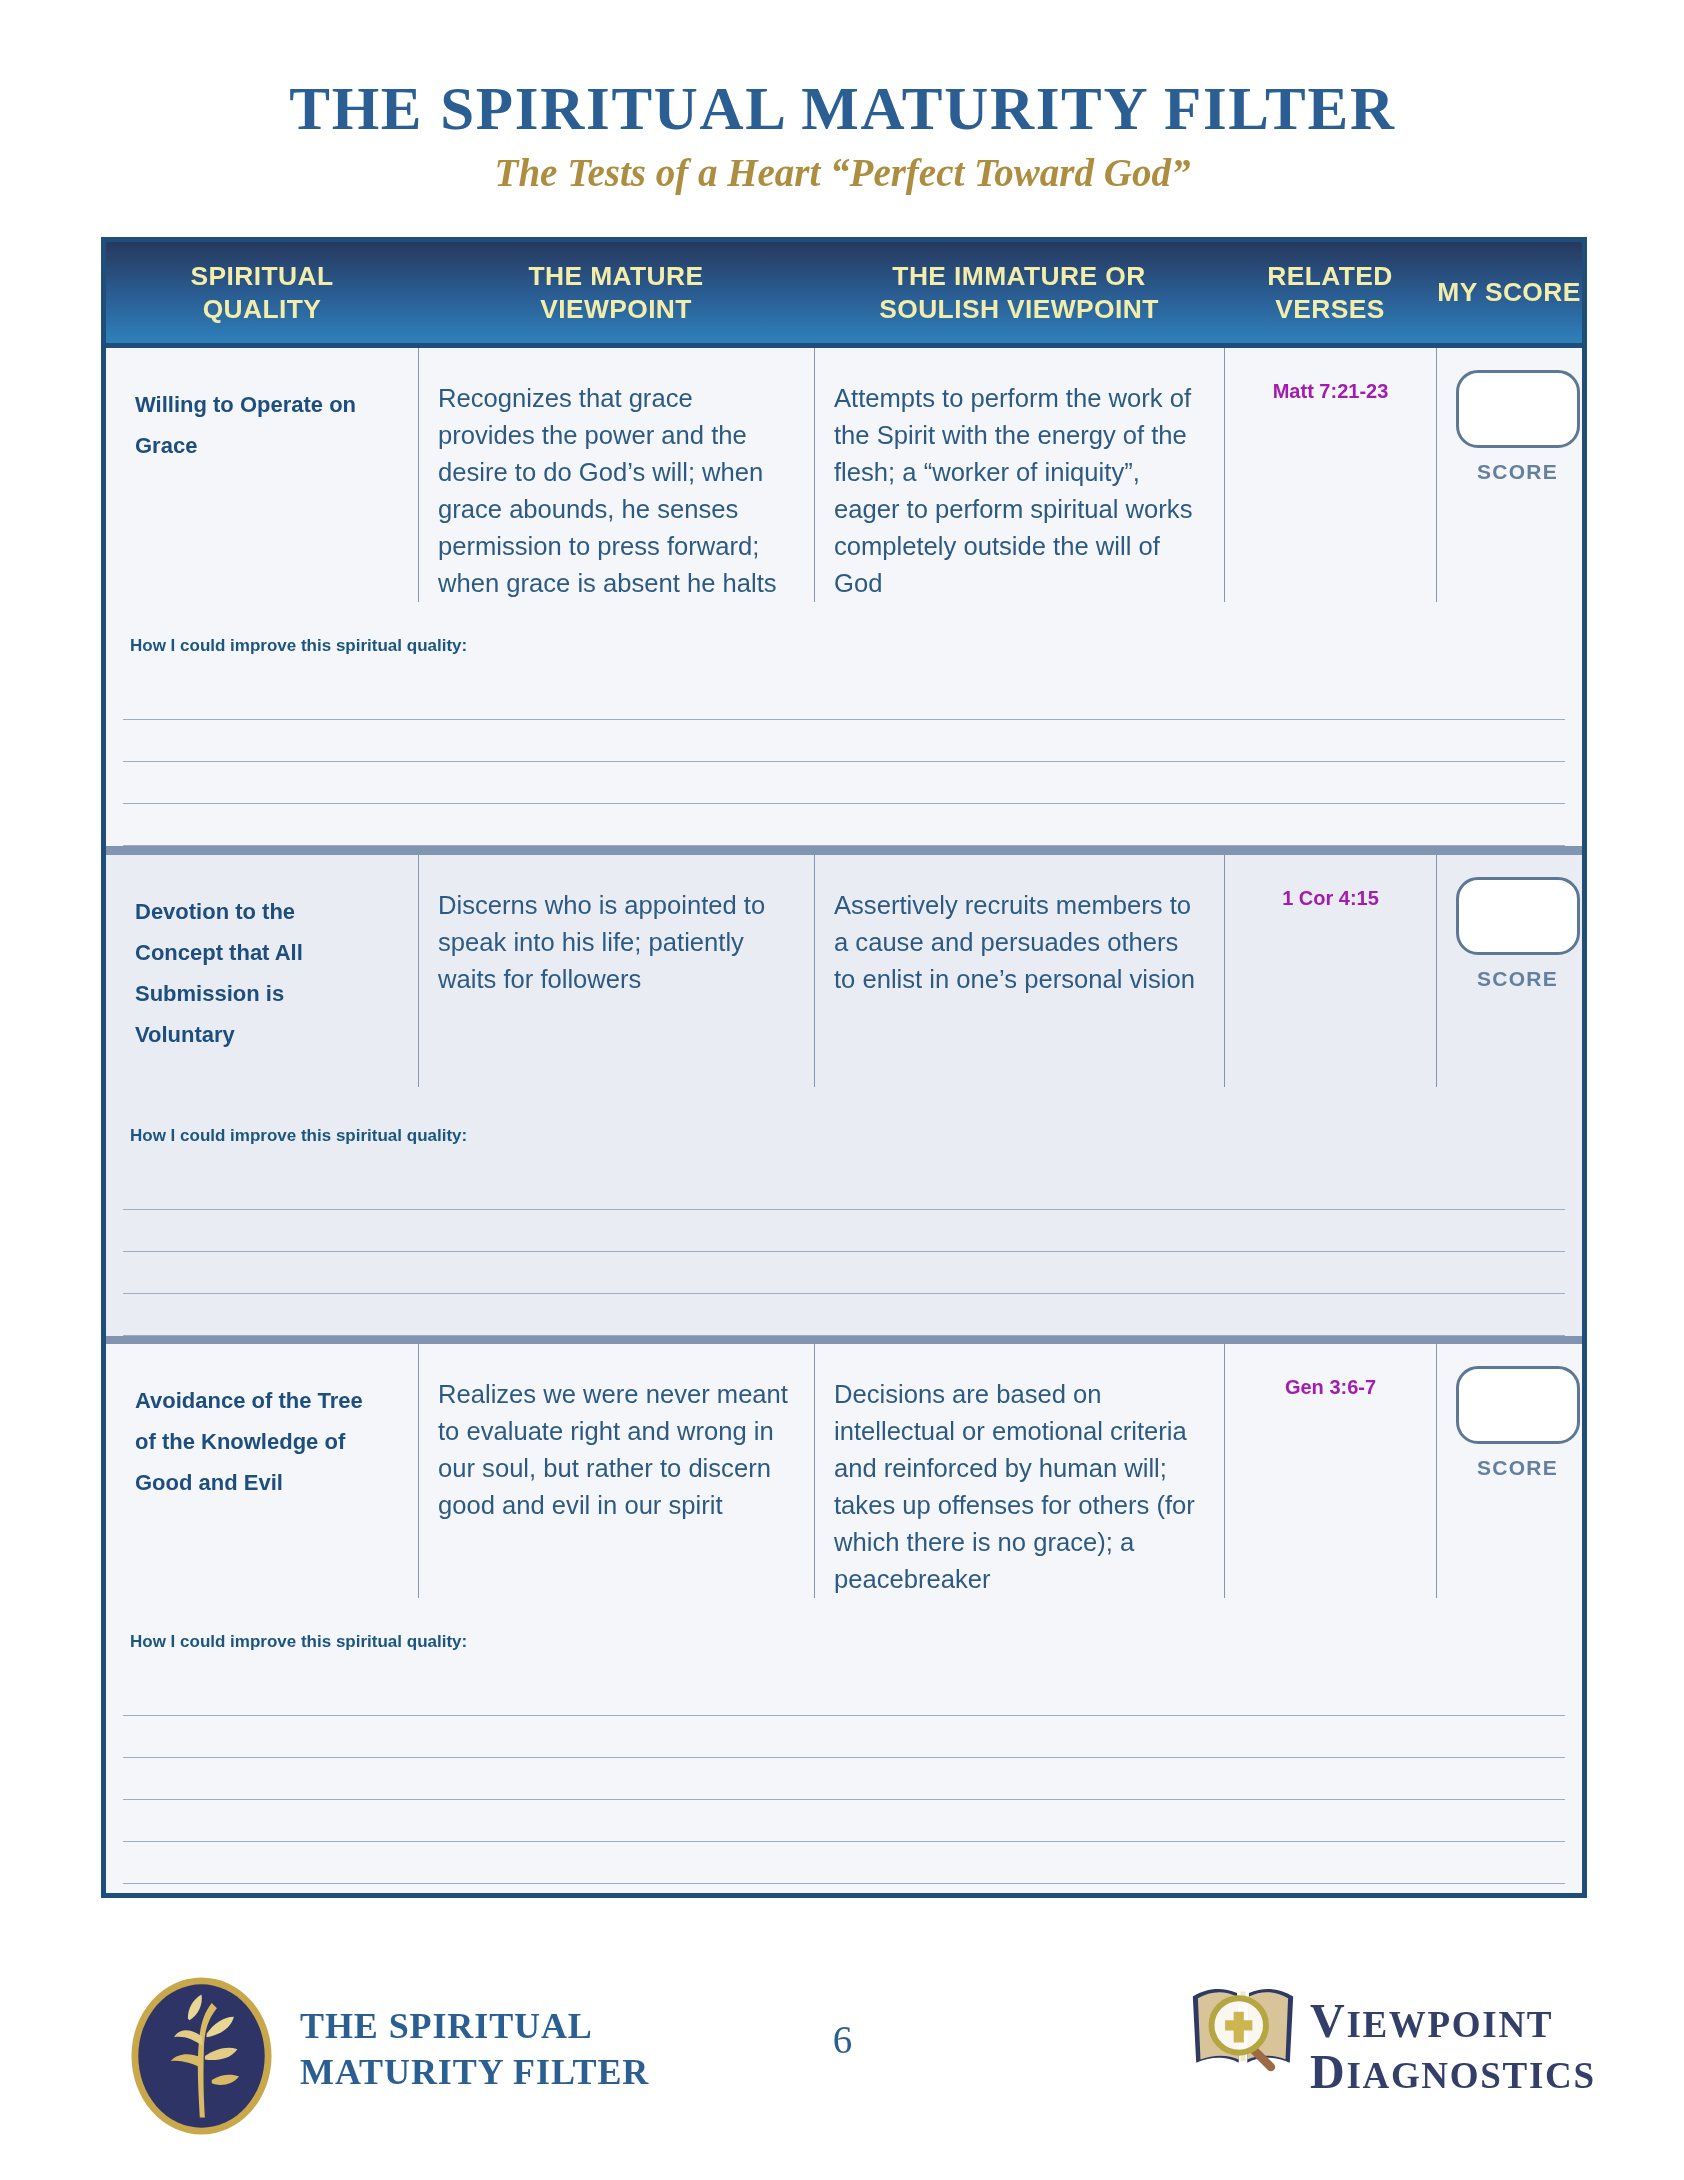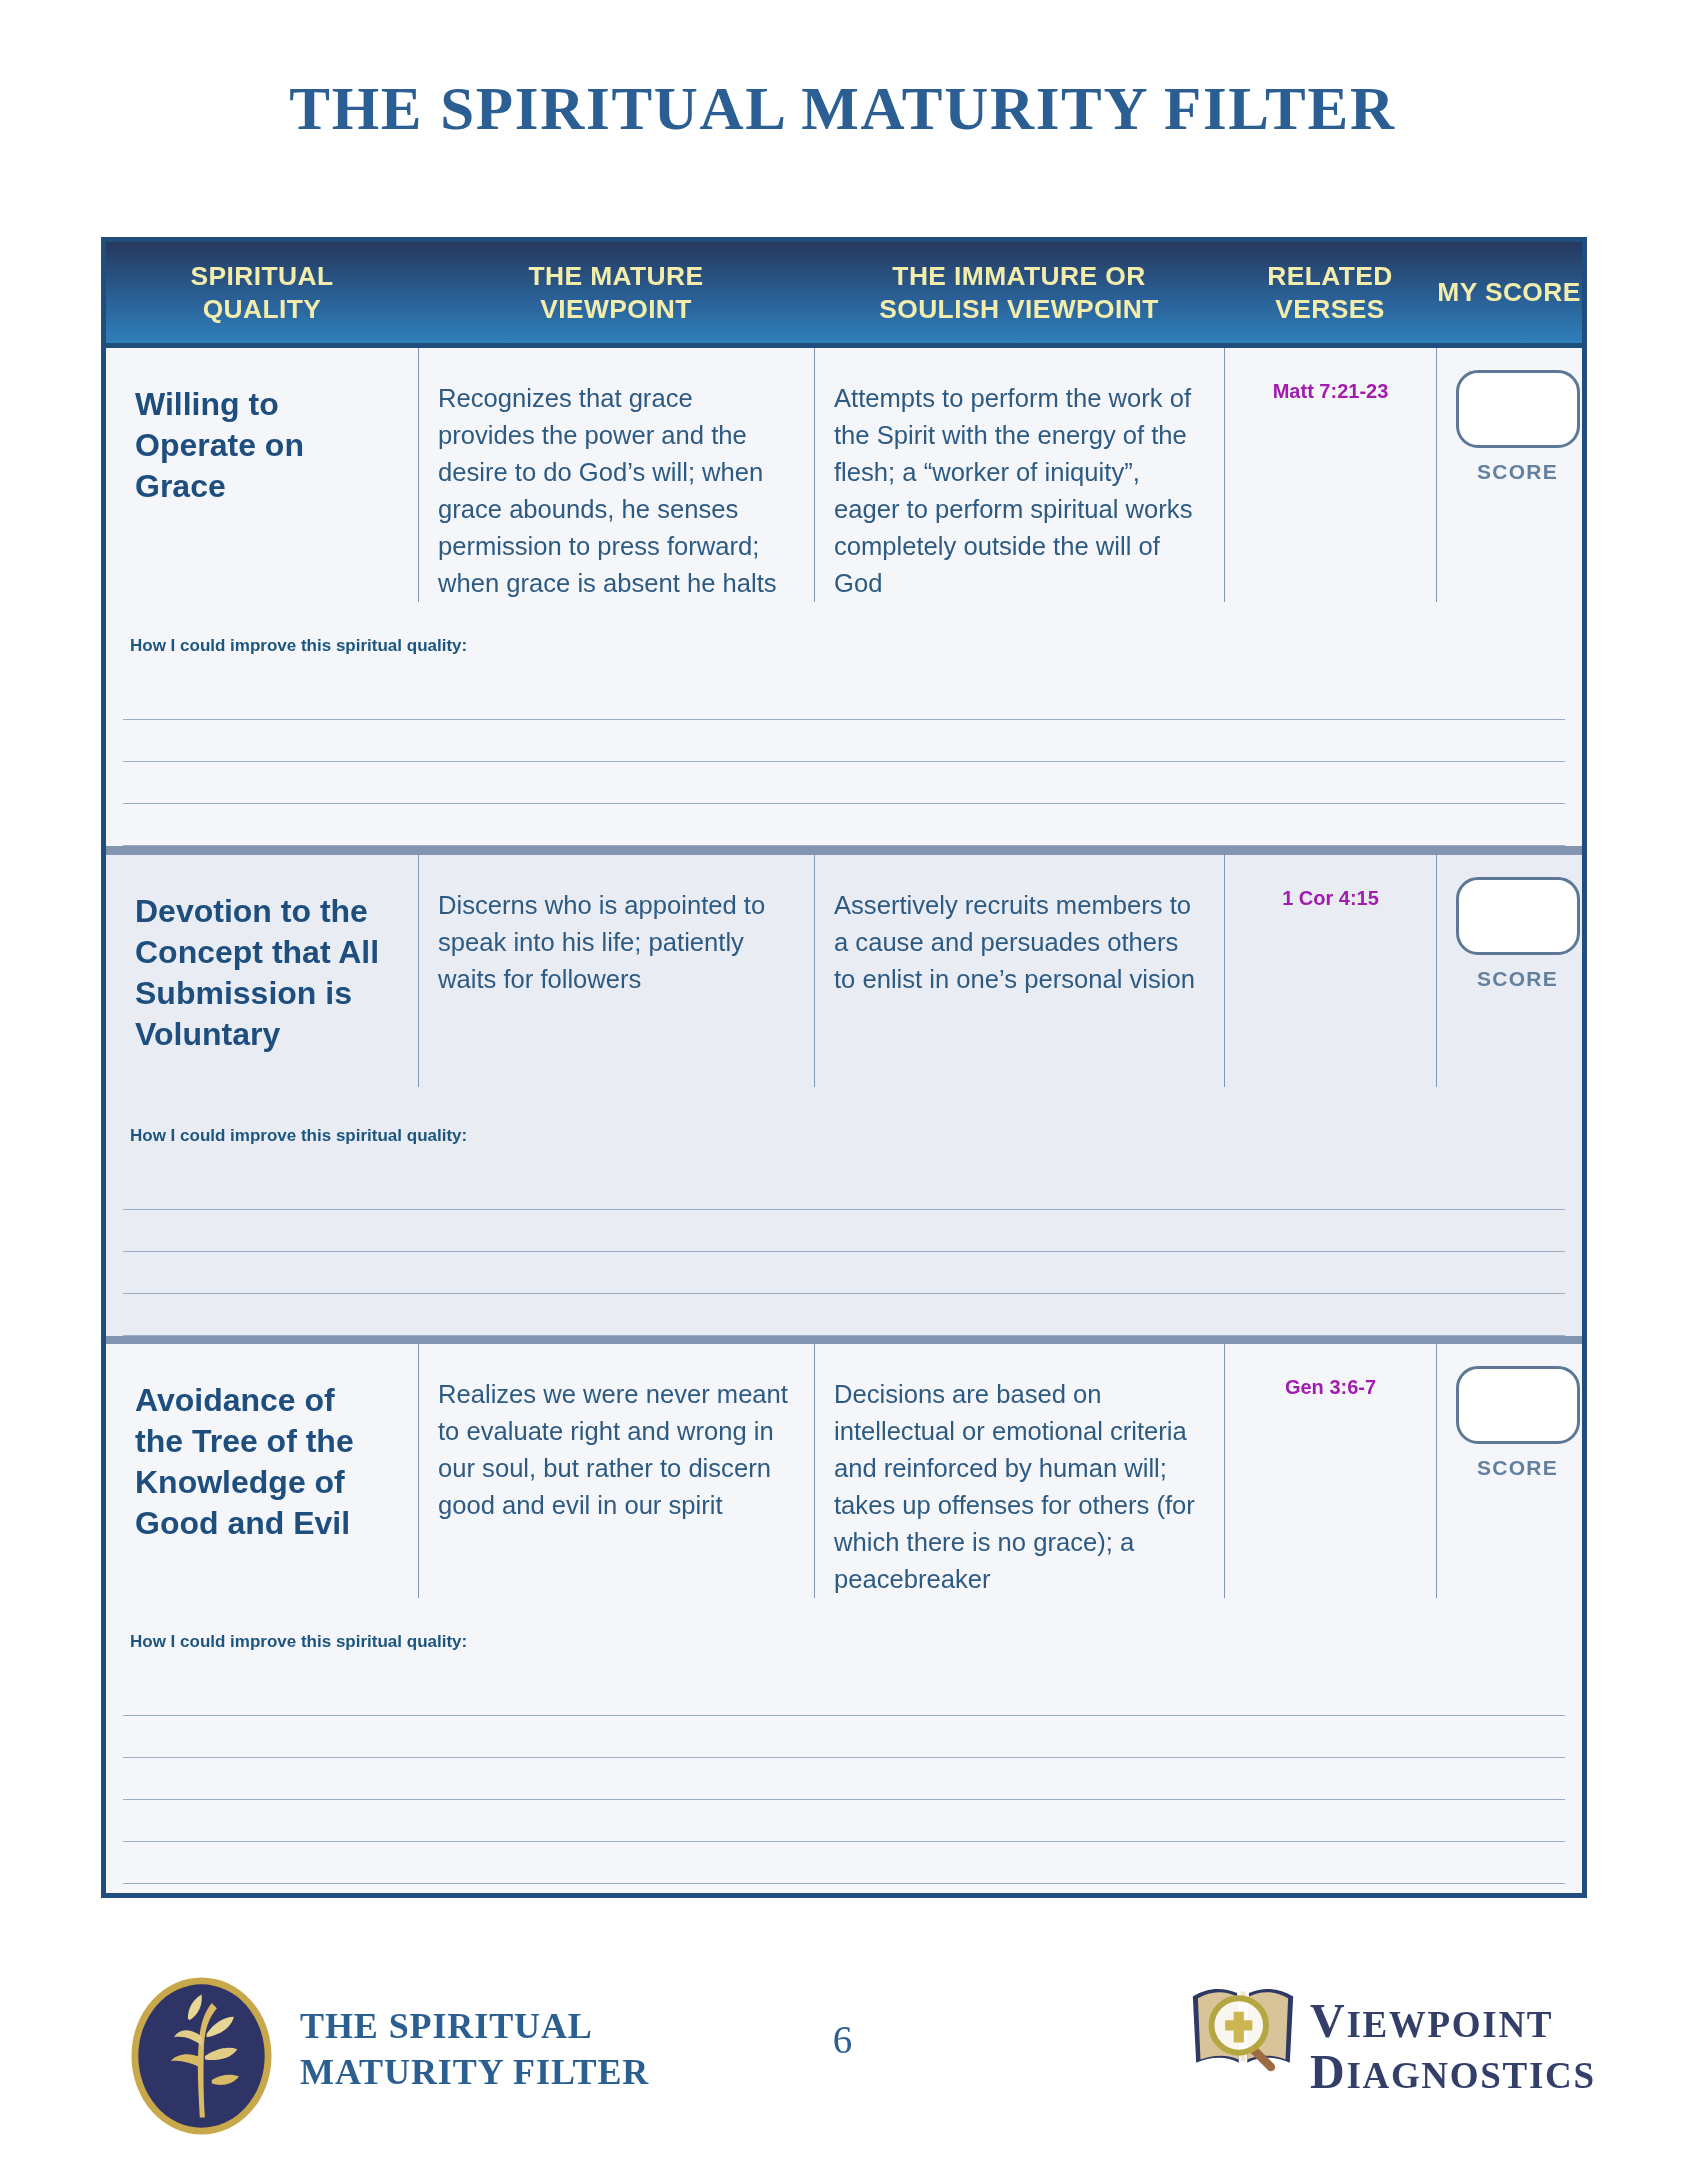--- a/index.html
+++ b/index.html
@@ -41,21 +41,21 @@
   .section{box-sizing:border-box;}
   .section.alt{background:#e9edf3;}
   .row{
     display:grid;grid-template-columns:312px 396px 410px 212px 146px;
     box-sizing:border-box;
   }
   .s1 .row{height:249px;} .s2 .row{height:232px;} .s3 .row{height:249px;}
   .cell{box-sizing:border-box;padding-left:16px;}
   .cell.sep{border-left:1.7px solid #8497b2;}
   .q-cell{padding:36px 36px 0 29px;}
-  .q-title{color:#1d4e7e;font-weight:bold;font-size:32px;line-height:41px;}
+  .q-title{color:#1d4e7e;font-weight:bold;font-size:22px;line-height:41px;}
   .t-cell{padding:32px 25.6px 0 19px;}
   .t-cell p{margin:0;color:#2d5a83;font-size:25.6px;line-height:37px;}
   .v-cell{padding:32px 6.8px 0 6.8px;text-align:center;}
   .v-cell span{color:#a21caf;font-weight:bold;font-size:20px;text-align:right;}
   .score-cell{text-align:center;}
   .score-box{
     width:124px;height:78px;background:#ffffff;border:3.4px solid #5d7896;
     border-radius:22px;margin:22px auto 0 auto;box-sizing:border-box;
   }
   .score-label{
@@ -86,20 +86,21 @@
   }
   .footer-right-text div::first-letter{font-size:48px;}
 </style>
 </head>
 <body>
 
 <div class="page">
 
   <div class="title-wrap">
     <div class="main-title">THE SPIRITUAL MATURITY FILTER</div>
+    <div class="sub-title">The Tests of a Heart “Perfect Toward God”</div>
   </div>
 
   <div class="filter-table">
 
     <div class="thead">
       <div class="th c1">
           <span>SPIRITUAL QUALITY</span>
         </div>
       <div class="th c2">
           <span>THE MATURE VIEWPOINT</span>

